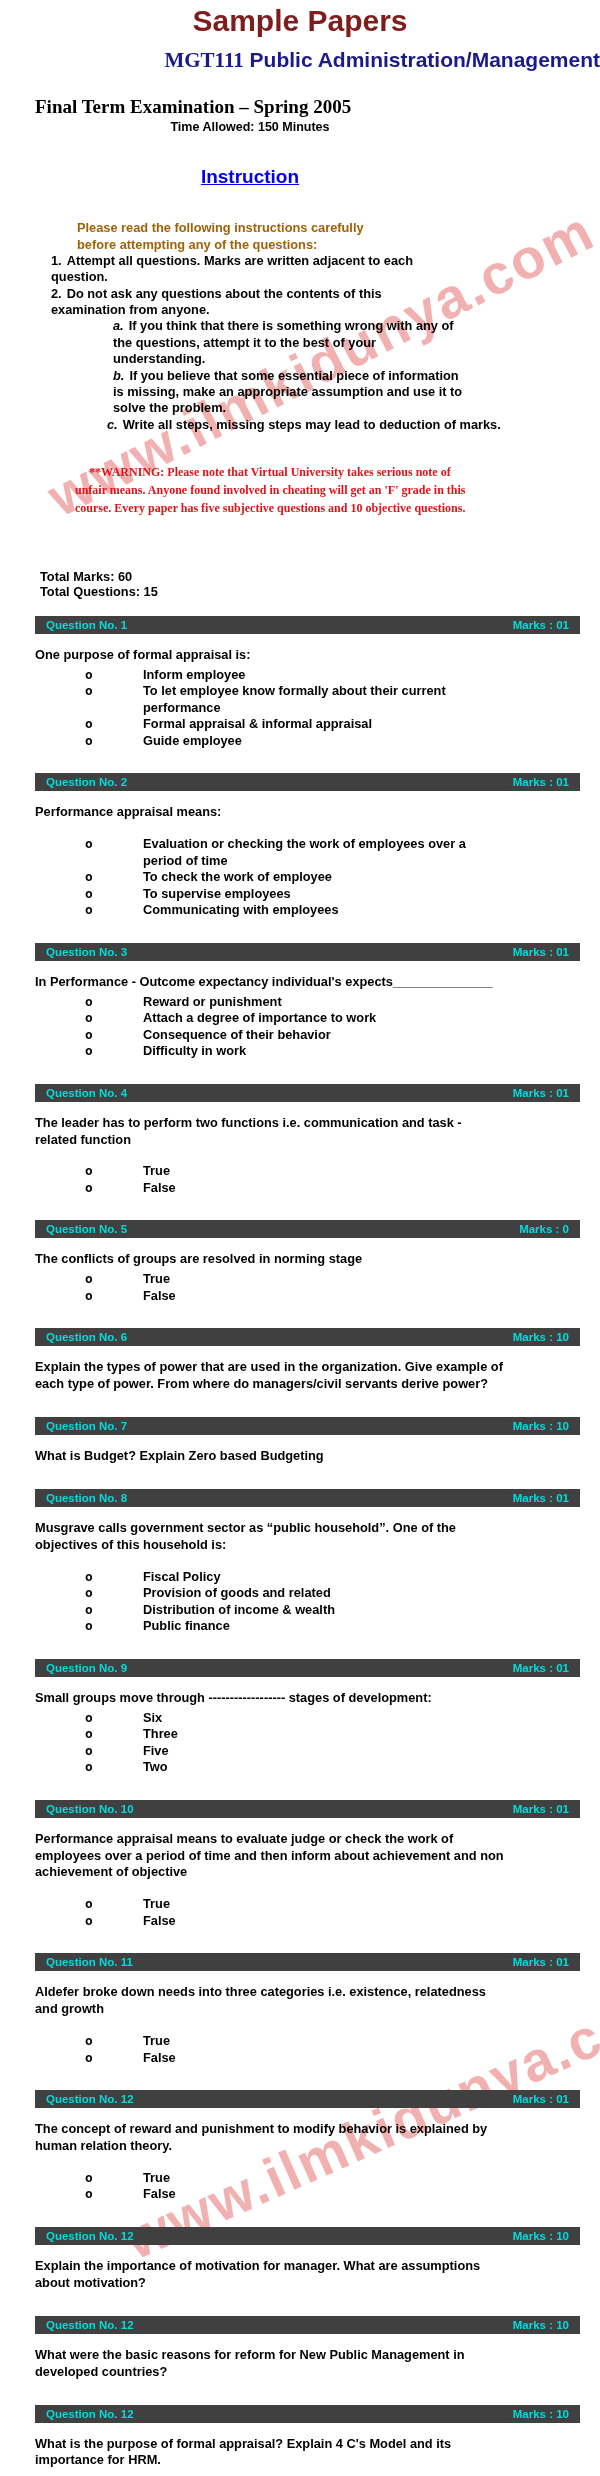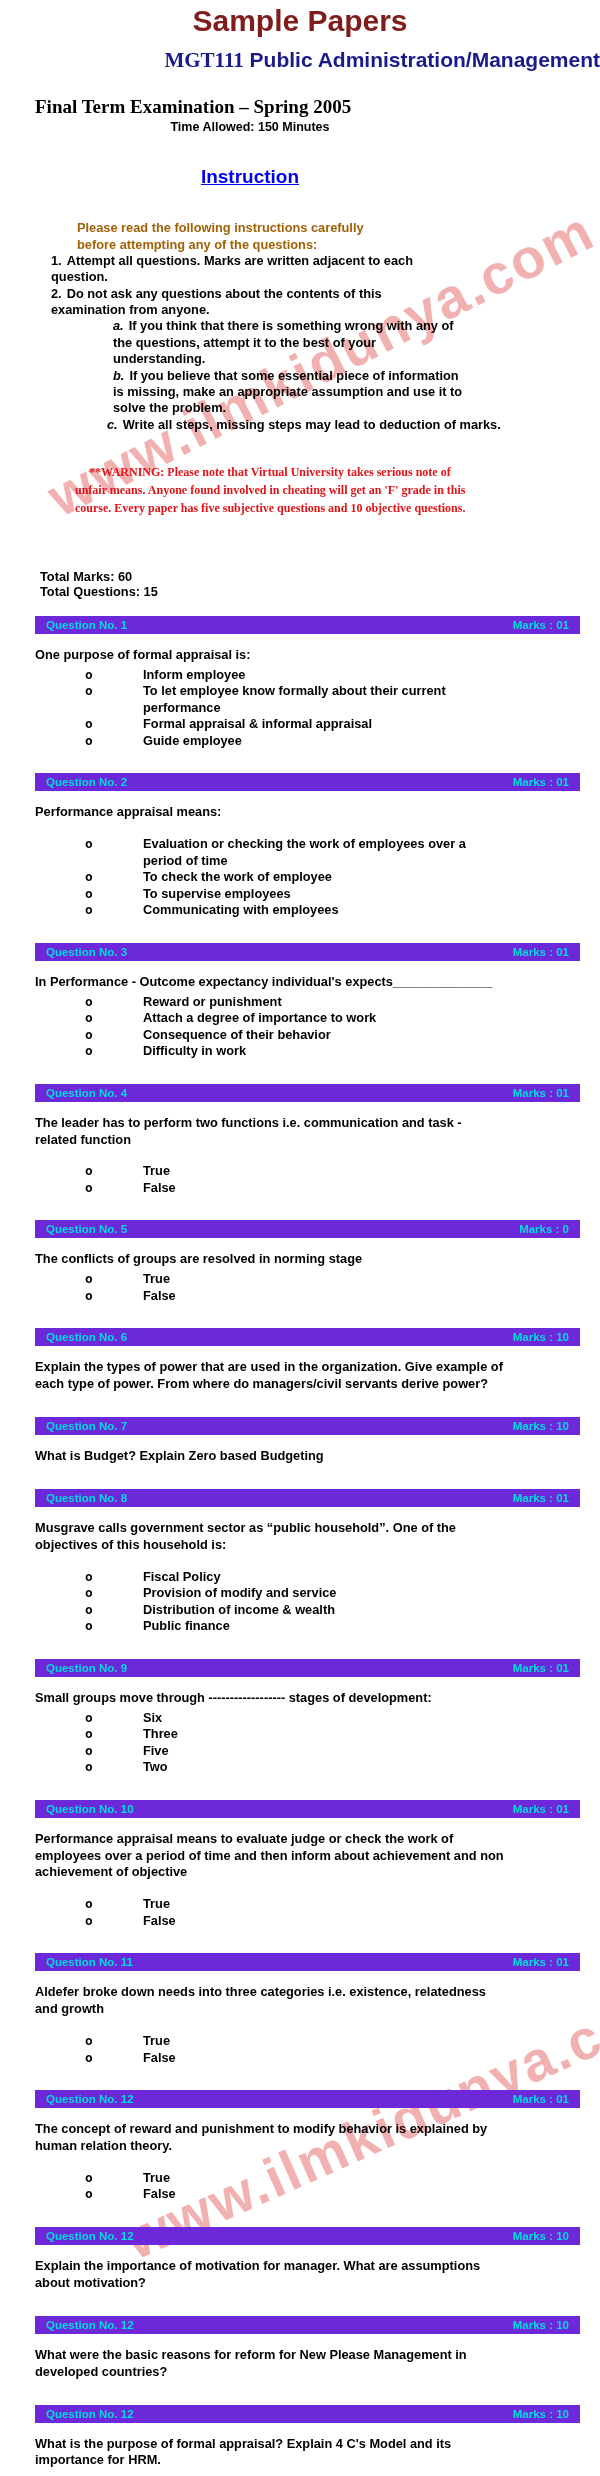--- a/index.html
+++ b/index.html
@@ -43,21 +43,21 @@
              line-height:1.5; margin:30px 0 0 75px; width:400px; text-indent:14px; }
 
   .totals { display:flex; margin:52px 0 0 40px; width:540px; font-size:12.8px;flex-direction:column; }
   .totals .left { width:358px; }
 
   
   #questions { margin-top:17px; }
   .question + .question { margin-top:24px; }
   .qbar {
     margin-left:35px; width:545px; height:18px; box-sizing:border-box;
-    background:#6d28d9; color:#00dcdc; display:flex; align-items:center;
+    background:#404040; color:#00dcdc; display:flex; align-items:center;
     font-size:11.5px; padding:0 11px;
   }
   .qmarks { margin-left:auto; }
   .qtext { margin:13px 0 0 35px; width:472px; font-size:12.8px; line-height:1.32; }
   .opts { list-style:none; margin:3px 0 0 0; padding:0; }
   .opts.gap { margin-top:15px; }
   .opts li { display:flex; margin-left:85px; width:382px; font-size:12.8px; line-height:1.29; }
   .opts .bullet { width:16px; flex:none; font-family:"DejaVu Sans Mono",monospace; }
   .opts .otext { flex:1;padding-left:42px; }
 </style>
@@ -234,21 +234,21 @@
       <span class="qmarks">Marks : 01</span>
     </div>
     <div class="qtext">Musgrave calls government sector as “public household”. One of the objectives of this household is:</div>
     <ul class="opts gap">
             <li>
               <span class="bullet">o</span>
               <span class="otext">Fiscal Policy</span>
             </li>
             <li>
               <span class="bullet">o</span>
-              <span class="otext">Provision of modify and service</span>
+              <span class="otext">Provision of goods and related</span>
             </li>
             <li>
               <span class="bullet">o</span>
               <span class="otext">Distribution of income &amp; wealth</span>
             </li>
             <li>
               <span class="bullet">o</span>
               <span class="otext">Public finance</span>
             </li>
           </ul>
@@ -341,21 +341,21 @@
     </div>
     <div class="qtext">Explain the importance of motivation for manager. What are assumptions about motivation?</div>
 
   </section>
 
   <section class="question">
     <div class="qbar">
       <span class="qno">Question No. 12</span>
       <span class="qmarks">Marks : 10</span>
     </div>
-    <div class="qtext">What were the basic reasons for reform for New Please Management in developed countries?</div>
+    <div class="qtext">What were the basic reasons for reform for New Public Management in developed countries?</div>
 
   </section>
 
   <section class="question">
     <div class="qbar">
       <span class="qno">Question No. 12</span>
       <span class="qmarks">Marks : 10</span>
     </div>
     <div class="qtext">What is the purpose of formal appraisal? Explain 4 C's Model and its importance for HRM.</div>
 

